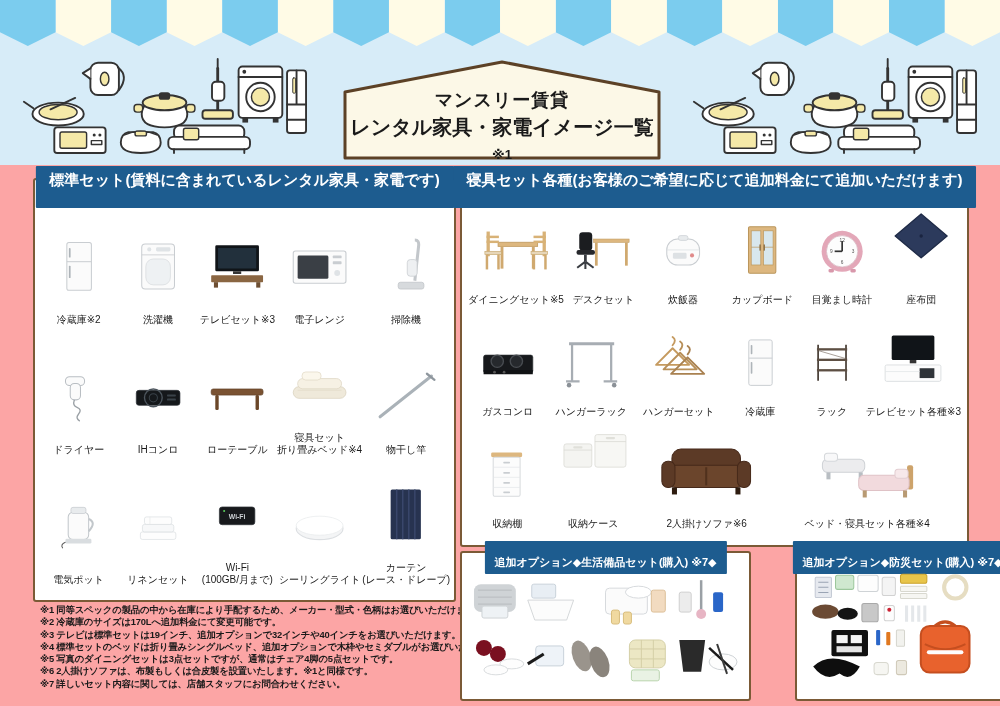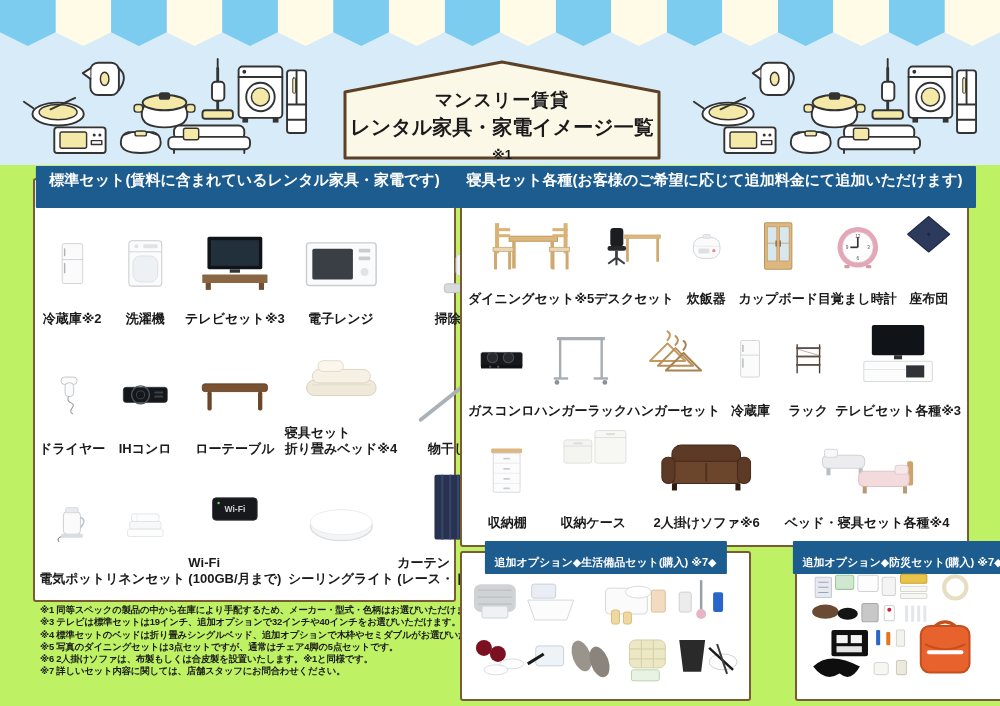--- a/index.html
+++ b/index.html
@@ -1,17 +1,17 @@
 <!DOCTYPE html>
 <html><head>
 <meta charset="utf-8">
 <style>
   html,body{margin:0;padding:0;}
   body{font-family:"Liberation Sans","DejaVu Sans",sans-serif;background:#fff;}
-  .stage{position:relative;width:1000px;height:706px;background:#bef264;overflow:hidden;}
+  .stage{position:relative;width:1000px;height:706px;background:#fca5a5;overflow:hidden;}
 
   
   .top-band{position:absolute;left:0;top:0;width:1000px;height:165px;background:#d7ecf8;}
   .awning{position:absolute;left:0;top:0;width:1000px;height:46px;display:flex;}
   .awning .stripe{flex:1;height:100%;clip-path:polygon(0 0,100% 0,100% 70%,50% 100%,0 70%);}
   .stripe.b{background:#7bccee;} .stripe.c{background:#fffbe6;}
 
   .icon-cluster{position:absolute;top:52px;width:285px;height:106px;}
   .icon-cluster svg{width:100%;height:100%;}
   .cluster-left{left:22px;} .cluster-right{left:692px;}
@@ -32,21 +32,21 @@
   .box-optional{left:460px;top:178px;width:505px;height:365px;}
   .box-life{left:460px;top:551px;width:287px;height:146px;}
   .box-bosai{left:795px;top:551px;width:211px;height:146px;}
   .box-life .sec-header,.box-bosai .sec-header{font-size:11px;padding:16px 10px 6px;top:-12px;}
 
   .std-grid{display:grid;grid-template-columns:repeat(5,1fr);padding:16px 4px 0;}
   .cell{display:flex;flex-direction:column;align-items:center;justify-content:flex-end;}
   .cell .img{height:92px;width:100%;display:flex;align-items:center;justify-content:center;}
   .std-grid .cell{height:130px;}
   .cell .img svg{width:86%;height:96%;}
-  .plabel{font-size:13px;font-weight:bold;color:#1a1a1a;text-align:left;line-height:1.18;
+  .plabel{font-size:10px;font-weight:normal;color:#1a1a1a;text-align:center;line-height:1.18;
     white-space:pre;margin-top:1px;}
 
   .opt-rows{display:flex;flex-direction:column;padding:14px 6px 0;}
   .opt-row{display:flex;}
   .opt-row .cell{height:112px;}
   .opt-row .cell .img{height:84px;}
 
   .footnotes{position:absolute;left:40px;top:604px;width:430px;color:#1a1a1a;}
   .fn-line{font-size:9.4px;font-weight:bold;line-height:12.3px;white-space:nowrap;letter-spacing:-0.2px;}
 
@@ -581,20 +581,21 @@
               </svg>
             </div>
             <div class="plabel">ベッド・寝具セット各種※4</div>
           </div>
         </div>
       </div>
   </div>
 
   <div class="footnotes" id="footnotes">
       <div class="fn-line">※1 同等スペックの製品の中から在庫により手配するため、メーカー・型式・色柄はお選びいただけません</div>
+      <div class="fn-line">※2 冷蔵庫のサイズは170Lへ追加料金にて変更可能です。</div>
       <div class="fn-line">※3 テレビは標準セットは19インチ、追加オプションで32インチや40インチをお選びいただけます。</div>
       <div class="fn-line">※4 標準セットのベッドは折り畳みシングルベッド、追加オプションで木枠やセミダブルがお選びいただけます。</div>
       <div class="fn-line">※5 写真のダイニングセットは3点セットですが、通常はチェア4脚の5点セットです。</div>
       <div class="fn-line">※6 2人掛けソファは、布製もしくは合皮製を設置いたします。※1と同様です。</div>
       <div class="fn-line">※7 詳しいセット内容に関しては、店舗スタッフにお問合わせください。</div>
     </div>
 
   <div class="sec-box box-life">
     <div class="sec-header">追加オプション◆生活備品セット(購入) ※7◆</div>
     <div class="collage">

